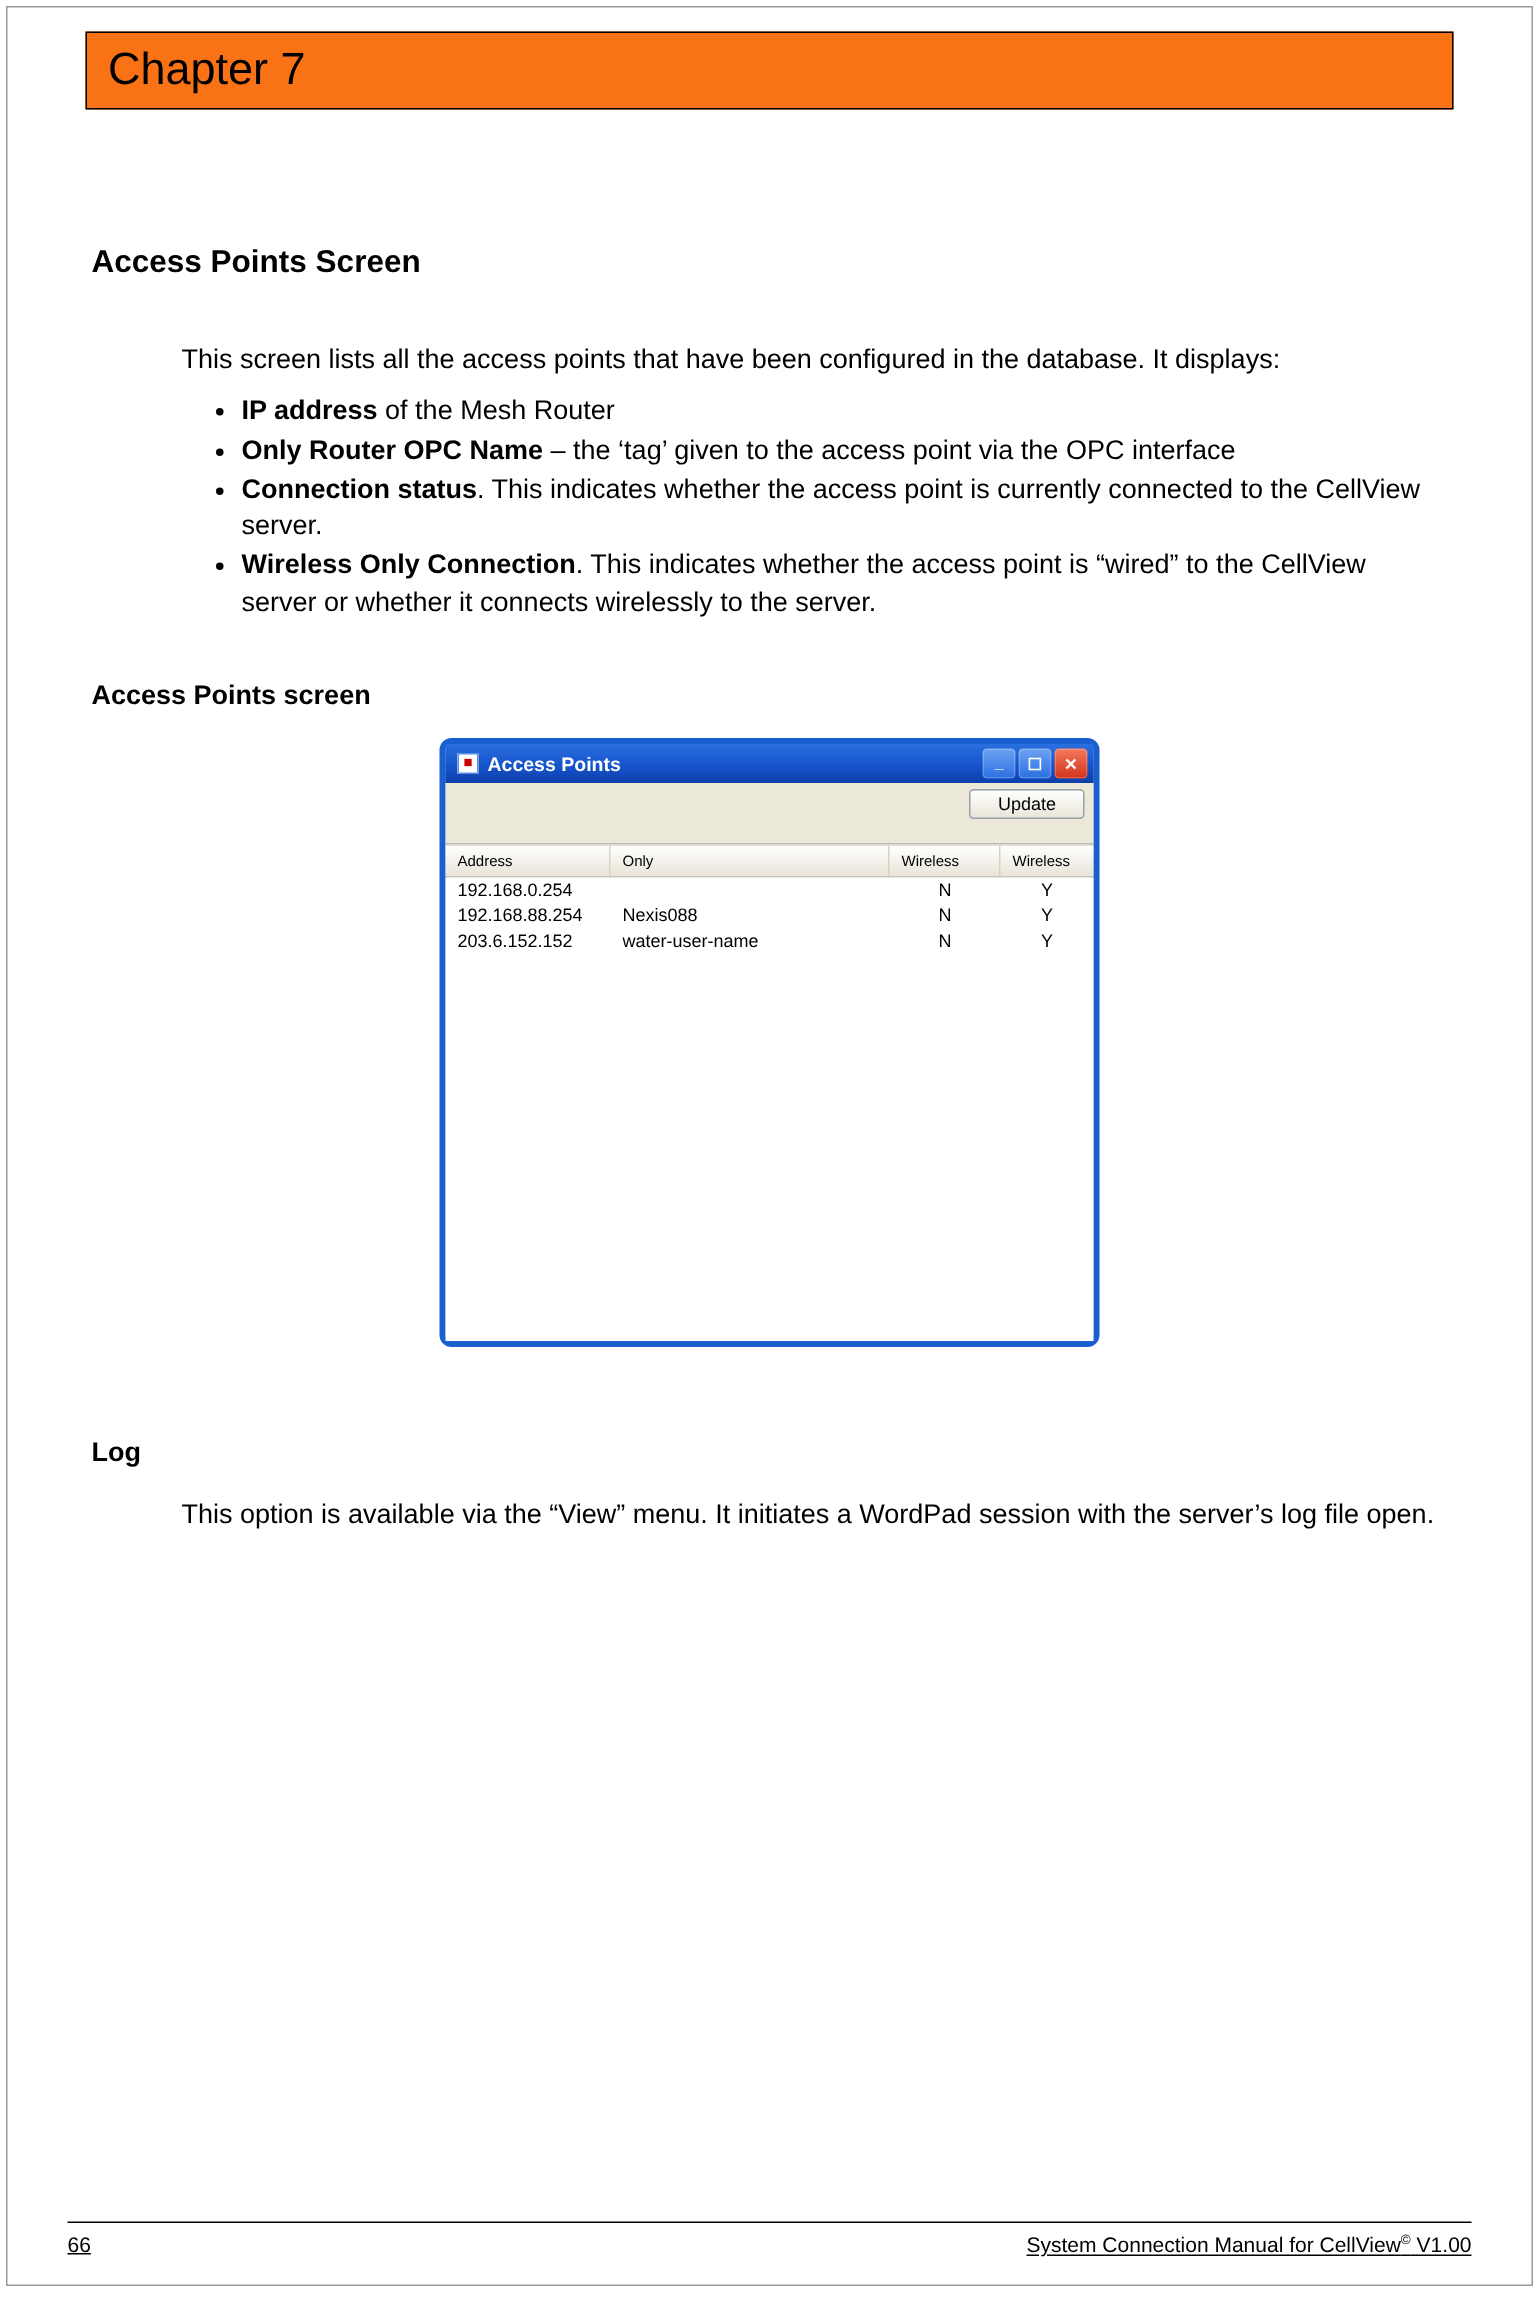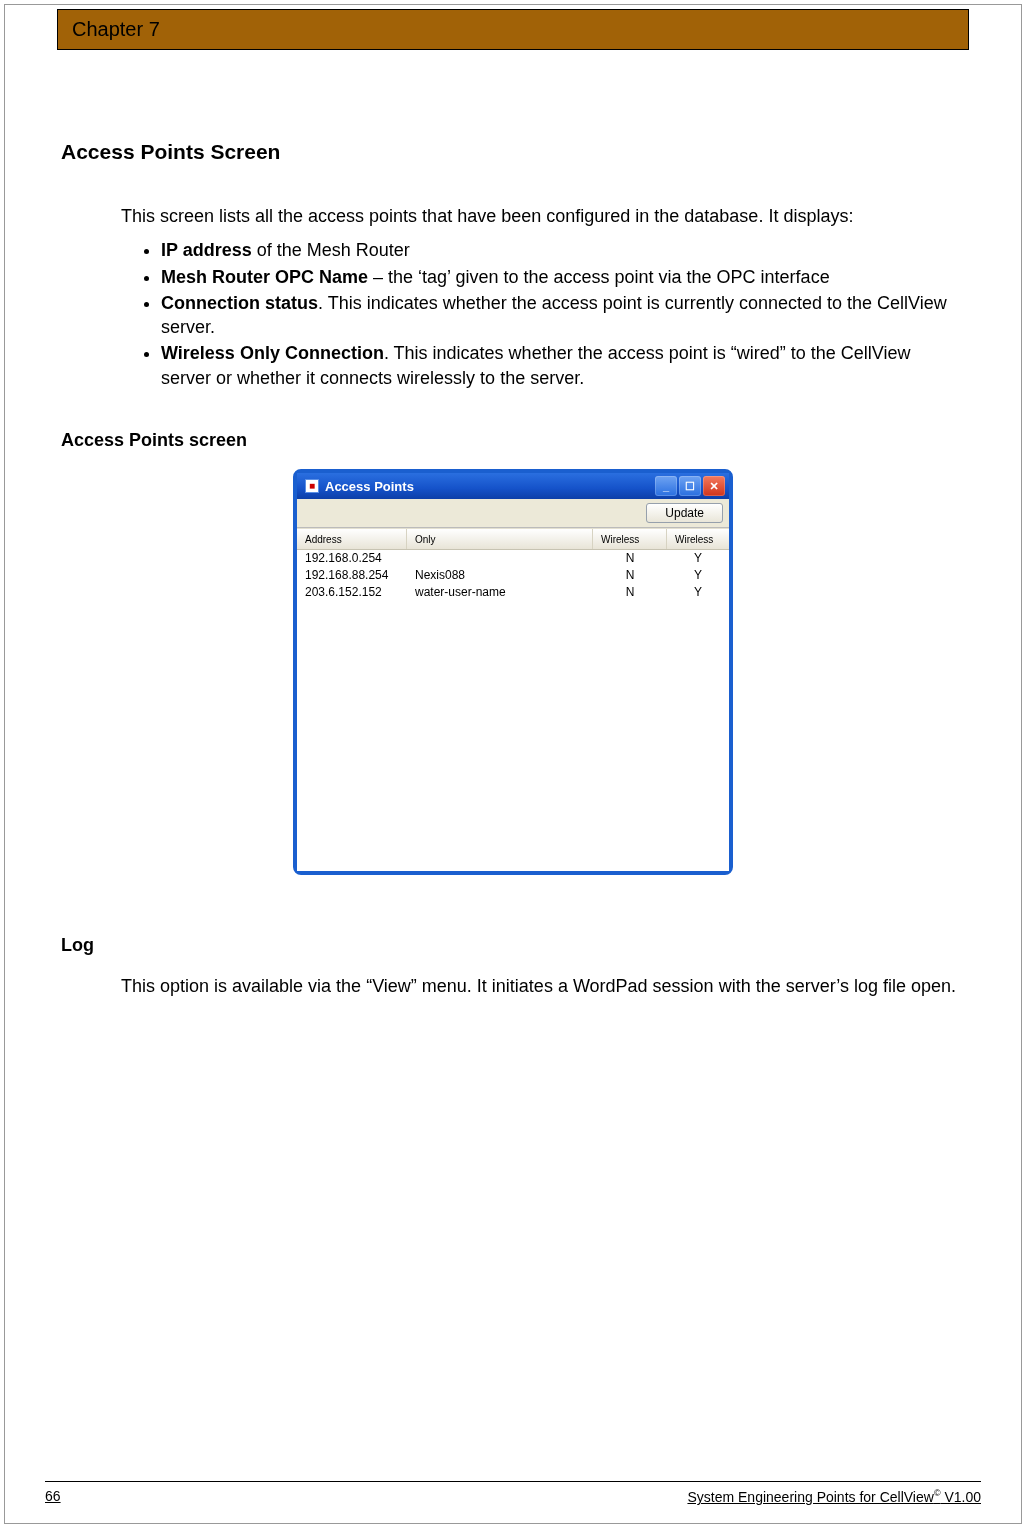--- a/index.html
+++ b/index.html
@@ -11,25 +11,25 @@
     width: 1026px;
   }
   .page {
     border: 1px solid #999;
     margin: 4px;
     min-height: 1520px;
     position: relative;
     box-sizing: border-box;
   }
   .chapter-header {
-    background: #a16207;
+    background: #f97316;
     border: 1px solid #000;
-    margin: 4px 52px 0 52px;
+    margin: 16px 52px 0 52px;
     padding: 8px 14px;
-    font-size: 20px;
+    font-size: 30px;
     font-family: Arial, sans-serif;
   }
   .content {
     padding: 0 56px;
   }
   h2.section {
     font-size: 21px;
     font-weight: bold;
     margin: 90px 0 40px 0;
   }
@@ -81,21 +81,21 @@
   .win-btn {
     width: 22px; height: 20px; border-radius: 3px;
     display:flex; align-items:center; justify-content:center;
     background: linear-gradient(#6fa3f2,#2a6fe0);
     color:#fff; font-size:11px; font-weight:bold;
     box-shadow: 0 0 0 1px #fff3 inset;
   }
   .win-btn.close { background: linear-gradient(#f47a5e,#d1341b); }
   .toolbar-area {
     background: #ece9d8;
-    padding: 4px 6px 4px 6px;
+    padding: 4px 6px 16px 6px;
     display:flex; justify-content:flex-end;
     border-bottom:1px solid #bbb;
   }
   .update-btn {
     border:1px solid #96a0ac;
     border-radius:3px;
     background: linear-gradient(#fff,#e9e6d9);
     padding:2px 18px;
     font-size:12px;
     color:#000;
@@ -138,21 +138,21 @@
   <div class="chapter-header">Chapter 7</div>
 
   <div class="content">
     <h2 class="section">Access Points Screen</h2>
 
     <div class="indent">
       <p>This screen lists all the access points that have been configured in the database.  It displays:</p>
 
       <ul>
         <li><span class="b">IP address</span><span> of the Mesh Router</span></li>
-        <li><span class="b">Mesh Router OPC Name</span><span> – the ‘tag’ given to the access point via the OPC interface</span></li>
+        <li><span class="b">Only Router OPC Name</span><span> – the ‘tag’ given to the access point via the OPC interface</span></li>
         <li><span class="b">Connection status</span><span>.  This indicates whether the access point is currently connected to the CellView server.</span></li>
         <li><span class="b">Wireless Only Connection</span><span>.  This indicates whether the access point is “wired” to the CellView server or whether it connects wirelessly to the server.</span></li>
       </ul>
     </div>
 
     <h3 class="subsection">Access Points screen</h3>
 
     <div class="ap-window">
       <div class="titlebar">
         <span class="titlebar-icon">
@@ -198,16 +198,16 @@
 
     <h3 class="subsection" style="margin-top:40px">Log</h3>
     <div class="indent">
       <p>This option is available via the “View” menu.  It initiates a WordPad session with the server’s log file open.</p>
     </div>
   </div>
 
   <div class="footer">
     <span>66</span>
     <span class="right">
-      <span>System Engineering Points for CellView</span><sup>©</sup><span> V1.00</span>
+      <span>System Connection Manual for CellView</span><sup>©</sup><span> V1.00</span>
     </span>
   </div>
 </div>
 
 </body></html>

